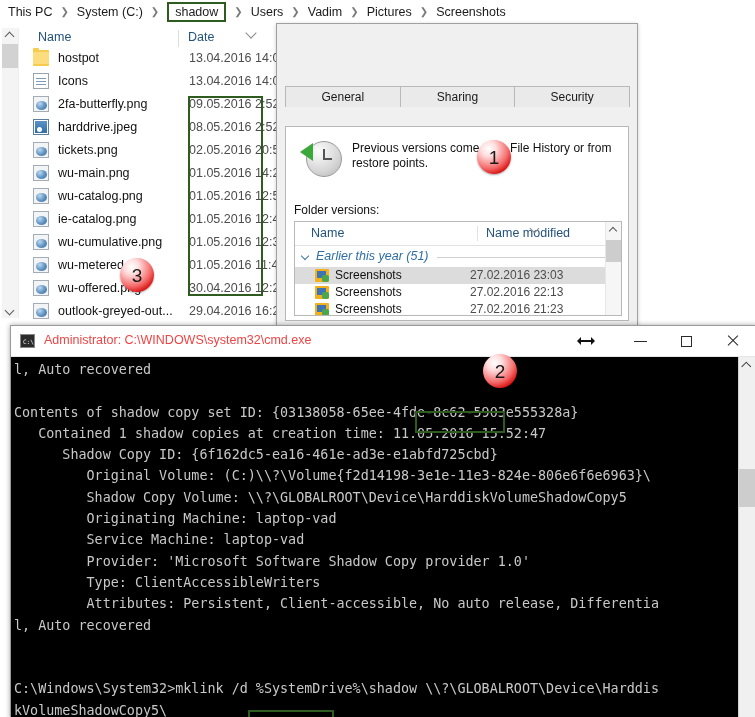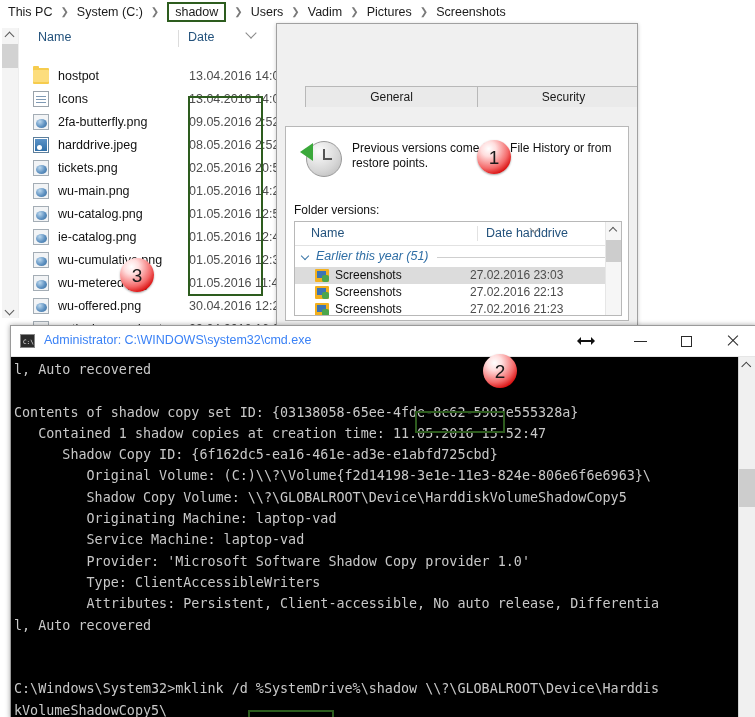--- a/index.html
+++ b/index.html
@@ -28,21 +28,21 @@
   .sort-chev:before{content:"";position:absolute;left:0;top:0;width:7px;height:7px;
     border-right:1.4px solid #8a8a8a;border-bottom:1.4px solid #8a8a8a;transform:rotate(45deg);}
 
   .left-scroll{position:absolute;left:2px;top:28px;width:16px;height:290px;background:#f4f4f4;border-right:1px solid #ededed;}
   .ls-arrow{position:absolute;left:3px;width:10px;height:7px;}
   .ls-arrow i{position:absolute;left:1px;top:1px;width:6px;height:6px;border-left:1.5px solid #5a5a5a;border-top:1.5px solid #5a5a5a;}
   .ls-up{top:4px;} .ls-up i{transform:rotate(45deg);}
   .ls-down{top:278px;} .ls-down i{transform:rotate(225deg);}
   .ls-thumb{position:absolute;left:0;top:16px;width:16px;height:24px;background:#d2d2d2;}
 
-  .filelist{position:absolute;left:20px;top:64px;width:280px;}
+  .filelist{position:absolute;left:20px;top:46px;width:280px;}
   .frow{height:23px;display:flex;align-items:center;position:relative;}
   .fname{font-size:12.5px;color:#111;margin-left:9px;white-space:nowrap;}
   .fdate{position:absolute;left:169px;font-size:12.5px;color:#4d4d4d;white-space:nowrap;}
 
   .ico{width:16px;height:16px;position:relative;flex:none;margin-left:13px;}
   .ico-folder{background:#f6cc4e;border-radius:1px;}
   .ico-folder:before{content:"";position:absolute;left:0;top:-2px;width:6px;height:3px;background:#f6cc4e;border-radius:1px 1px 0 0;}
   .ico-folder:after{content:"";position:absolute;left:0;top:2px;width:16px;height:12px;background:#fcdd7d;border-radius:1px;}
   .ico-doc{background:#fff;border:1px solid #9aa3ab;box-sizing:border-box;}
   .ico-doc:before{content:"";position:absolute;left:2px;top:7px;right:2px;height:1px;background:#7f9ab5;
@@ -63,21 +63,21 @@
     background:#f0f0f0;border:1px solid #a0a0a0;box-shadow:0 1px 4px rgba(0,0,0,.20);overflow:hidden;}
   .dlg-title{height:30px;position:relative;background:#fff;}
   .dlg-ico{position:absolute;left:9px;top:7px;width:16px;height:15px;background:#f2b01e;border-radius:1px;}
   .dlg-ico:after{content:"";position:absolute;left:2px;top:2px;width:11px;height:8px;background:#3c74b4;}
   .dlg-ico:before{content:"";position:absolute;left:9px;top:7px;width:8px;height:8px;background:#4ca64c;border-radius:2px;z-index:2;}
   .dlg-name{position:absolute;left:33px;top:7px;font-size:12.5px;color:#5a5a5a;}
   .dlg-close{position:absolute;right:8px;top:5px;width:22px;height:20px;}
   .dlg-close:before,.dlg-close:after{content:"";position:absolute;left:4px;top:9px;width:14px;height:1.2px;background:#777;}
   .dlg-close:before{transform:rotate(45deg);} .dlg-close:after{transform:rotate(-45deg);}
 
-  .tabrow{position:absolute;left:8px;width:344px;height:21px;display:flex;margin-left:20px;}
+  .tabrow{position:absolute;left:8px;width:344px;height:21px;display:flex;}
   .tabrow.r1{top:62px;} .tabrow.r2{top:82px;}
   .tab{flex:1;border:1px solid #b8b8b8;border-bottom:none;background:#eaeaea;
     font-size:12px;color:#1a1a1a;display:flex;align-items:center;justify-content:center;
     margin-right:-1px;box-sizing:border-box;}
   .tab.active{background:#fff;border-color:#b8b8b8;position:relative;z-index:3;height:23px;margin-top:-1px;}
   .tab-pane{position:absolute;left:8px;top:102px;width:344px;height:195px;background:#fff;
     border:1px solid #b8b8b8;box-sizing:border-box;}
 
   .clock{position:absolute;left:20px;top:14px;width:34px;height:34px;border-radius:50%;
     background:radial-gradient(circle at 35% 28%,#fcfcfc 0%,#d6d6d6 60%,#b4b4b4 100%);
@@ -116,21 +116,21 @@
   .lv-sb-arrow{position:absolute;left:4px;top:6px;width:8px;height:6px;}
   .lv-sb-arrow i{position:absolute;left:0;top:0;width:5px;height:5px;border-left:1.4px solid #5a5a5a;border-top:1.4px solid #5a5a5a;transform:rotate(45deg);}
   .lv-sb-thumb{position:absolute;left:0;top:18px;width:15px;height:22px;background:#cdcdcd;}
 
   
   #cmd{position:absolute;left:10px;top:325px;width:745px;height:392px;
     background:#000;border:1px solid #9a9a9a;box-shadow:0 0 5px rgba(0,0,0,.35);overflow:hidden;}
   .cmd-title{height:30px;background:#fff;position:relative;border-bottom:1px solid #e6e6e6;}
   .cmd-ico{position:absolute;left:9px;top:8px;width:15px;height:14px;background:#2b2b2b;border:1px solid #888;box-sizing:border-box;}
   .cmd-ico:before{content:"";position:absolute;left:2px;top:3px;font-size:6px;color:#e6e6e6;font-family:"DejaVu Sans Mono",monospace;content:"C:\\";}
-  .cmd-name{position:absolute;left:33px;top:7px;font-size:12.5px;color:#3b82f6;}
+  .cmd-name{position:absolute;left:33px;top:7px;font-size:12.5px;color:#ef4444;}
   .cmd-btns{position:absolute;right:0;top:0;height:30px;display:flex;}
   .cbtn{width:46px;height:30px;position:relative;}
   .cbtn.min:before{content:"";position:absolute;left:16px;top:15px;width:13px;height:1.2px;background:#2a2a2a;}
   .cbtn.max:before{content:"";position:absolute;left:17px;top:10px;width:11px;height:11px;border:1.2px solid #2a2a2a;box-sizing:border-box;}
   .cbtn.cls:before,.cbtn.cls:after{content:"";position:absolute;left:16px;top:14px;width:14px;height:1.2px;background:#2a2a2a;}
   .cbtn.cls:before{transform:rotate(45deg);} .cbtn.cls:after{transform:rotate(-45deg);}
   .resize-cur{position:absolute;left:566px;top:9px;width:18px;height:12px;}
   .resize-cur:before{content:"";position:absolute;left:2px;top:5px;width:14px;height:2px;background:#111;}
   .resize-cur:after{content:"";position:absolute;left:0;top:2px;width:0;height:0;
     border-top:4px solid transparent;border-bottom:4px solid transparent;border-right:4px solid #111;
@@ -262,36 +262,37 @@
       </div>
     </div>
 
   <div class="date-box"></div>
 </div>
 
 <div id="dialog">
 
   <div class="tabrow r1" id="tabrow1">
       <div class="tab">General</div>
+      <div class="tab">Sharing</div>
       <div class="tab">Security</div>
     </div>
   <div class="tabrow r2" id="tabrow2">
     </div>
 
   <div class="tab-pane">
     <div class="clock"></div>
     <div class="clock-arrow"></div>
     <div class="pv-text">Previous versions come from File History or from restore points.</div>
     <div class="fv-label">Folder versions:</div>
 
     <div class="lv">
       <div class="lv-head">
         <div class="lv-h lv-h1">Name</div>
         <div class="lv-sep"></div>
-        <div class="lv-h lv-h2">Date harddrive</div>
+        <div class="lv-h lv-h2">Name modified</div>
         <div class="lv-chev"></div>
       </div>
       <div class="grp">
         <div class="grp-chev"></div>
         <div class="grp-label" id="grplabel">Earlier this year (51)</div>
         <div class="grp-line" id="grpline" style="left: 142px;"></div>
       </div>
       <div id="versionrows">
           <div class="lrow sel">
             <div class="lico"></div>

